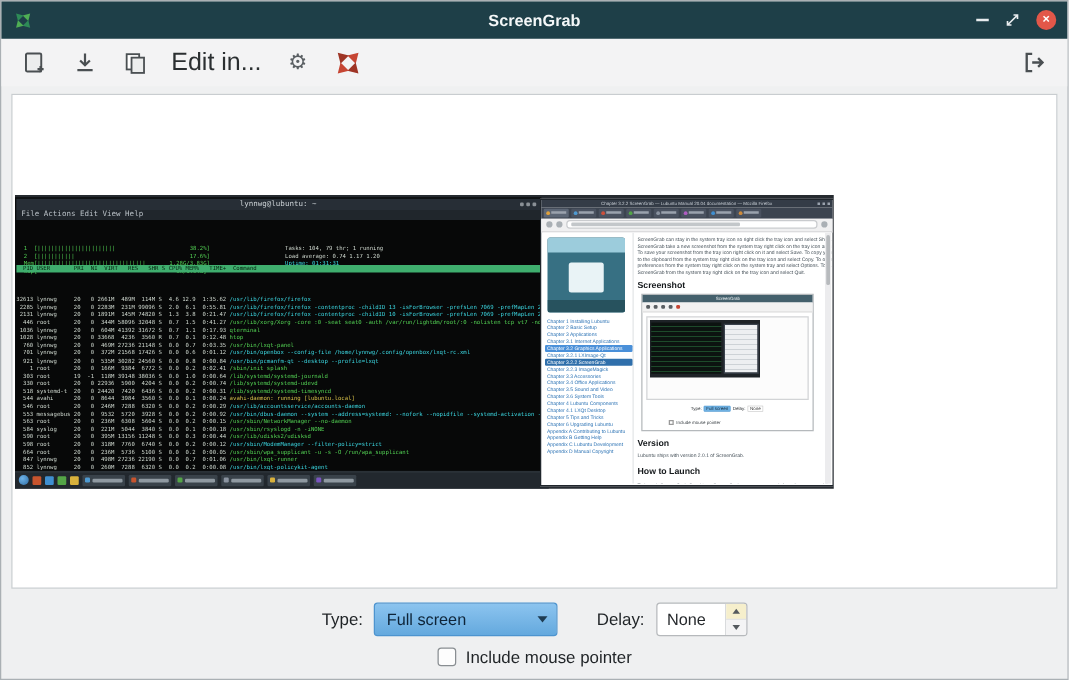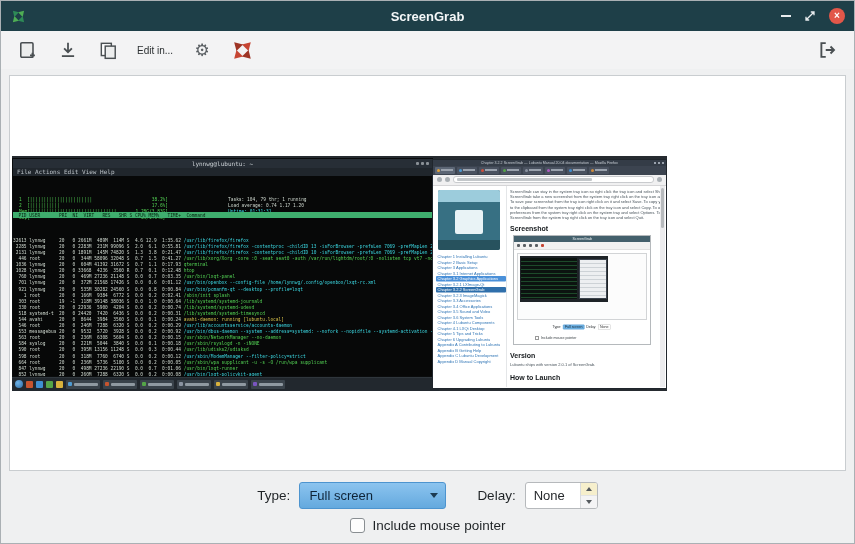--- a/index.html
+++ b/index.html
@@ -12,21 +12,21 @@
   .tb-title { position:absolute; left:0; right:0; text-align:center; color:#f4f7f8; font-weight:bold; font-size:13px; }
   .tb-appicon { width:17px; height:17px; z-index:2; }
   .tb-btns { margin-left:auto; display:flex; align-items:center; gap:13px; z-index:2; }
   .tb-min { width:10px; height:2px; background:#e8ecee; }
   .tb-close { width:16px; height:16px; border-radius:50%; background:#e25749; color:#fff; font-size:10px;
               line-height:15px; text-align:center; font-weight:bold; }
 
   
   .toolbar { height:38px; display:flex; align-items:center; gap:10px; padding:0 12px; background:#f3f3f4; }
   .tool-btn { min-width:30px; height:30px; display:flex; align-items:center; justify-content:center; border-radius:3px; }
-  .edit-in { font-size:10px; color:#2b2f31; padding:0 4px; }
+  .edit-in { font-size:20px; color:#2b2f31; padding:0 4px; }
   .gear-glyph { font-family:"DejaVu Sans",sans-serif; font-size:17px; color:#5a5f63; }
   .spacer { flex:1; }
 
   
   .panel { position:absolute; left:8px; right:8px; top:74px; height:396px; background:#fff;
            border:1px solid #c9cdd0; display:flex; align-items:center; }
   .shot { position:relative; width:655px; height:235px; margin-left:2px; background:#262b30;
           overflow:hidden; font-family:"DejaVu Sans Mono",monospace; }
 
   

